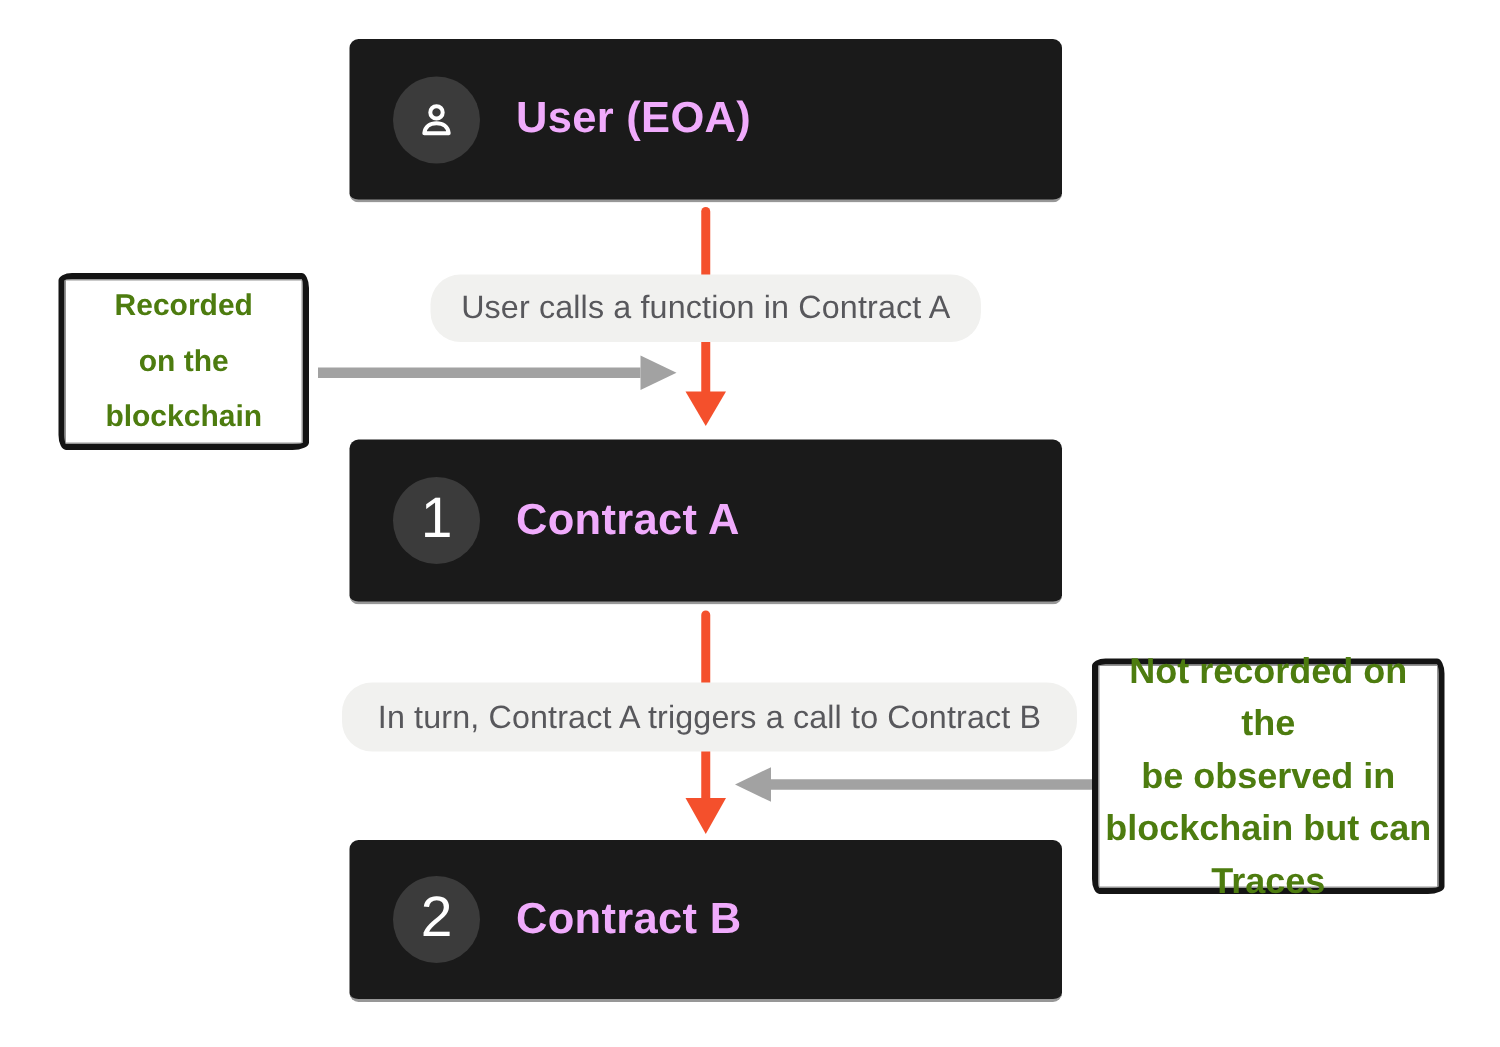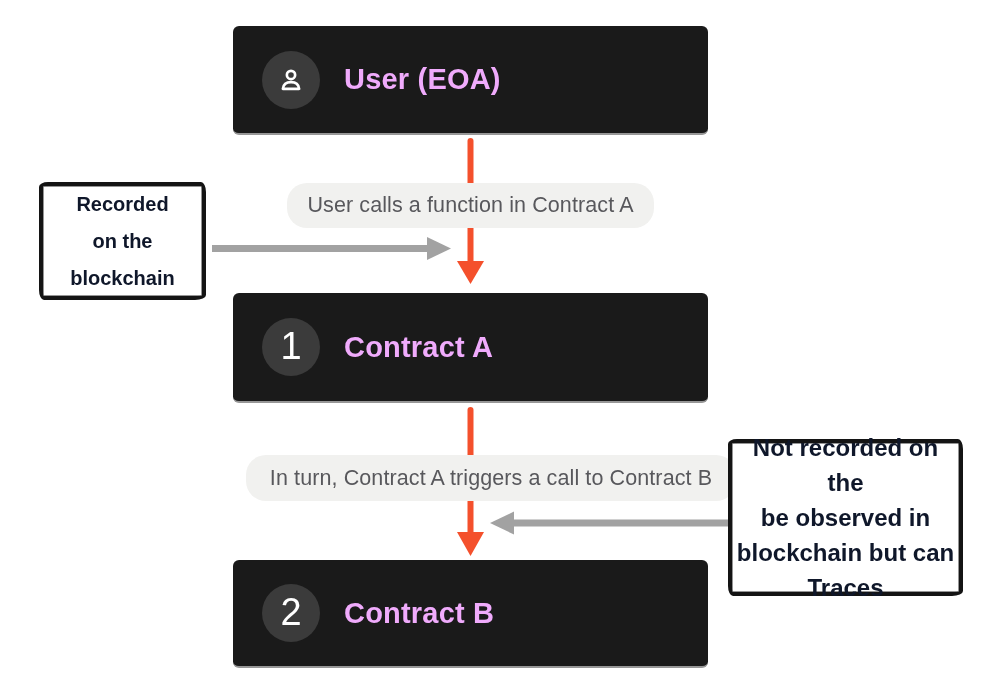--- a/index.html
+++ b/index.html
@@ -68,36 +68,36 @@
     color: #58585c;
     font-size: 21.5px;
     display: flex;
     align-items: center;
     justify-content: center;
     z-index: 2;
     letter-spacing: 0.1px;
     border-radius: 20px;
   }
   .edge-label-1 { left: 287px; top: 183px; width: 367px; height: 45px; }
-  .edge-label-2 { left: 246px; top: 455px; width: 490px; height: 46px; }
+  .edge-label-2 { left: 228px; top: 455px; width: 490px; height: 46px; }
   
   .note {
     position: absolute;
     background: #ffffff;
     border: 4px solid #141414;
     border-radius: 9px 5px 11px 5px / 5px 10px 5px 10px;
     box-shadow: inset 0 0 0 1px rgba(20,20,20,0.45);
     box-sizing: border-box;
     display: flex;
     flex-direction: column;
     align-items: center;
     justify-content: center;
     text-align: center;
     z-index: 2;
-    color: #0f172a;
+    color: #4d7c0f;
     font-weight: 700;
   }
   .note-left  { left: 39px;  top: 182px; width: 167px; height: 118px; font-size: 20px;   line-height: 37px; }
   .note-right { left: 728px; top: 439px; width: 235px; height: 157px; font-size: 24px; line-height: 35px; }
   .note-line { display: block; }
 </style>
 </head>
 <body>
 
 <div class="canvas">

